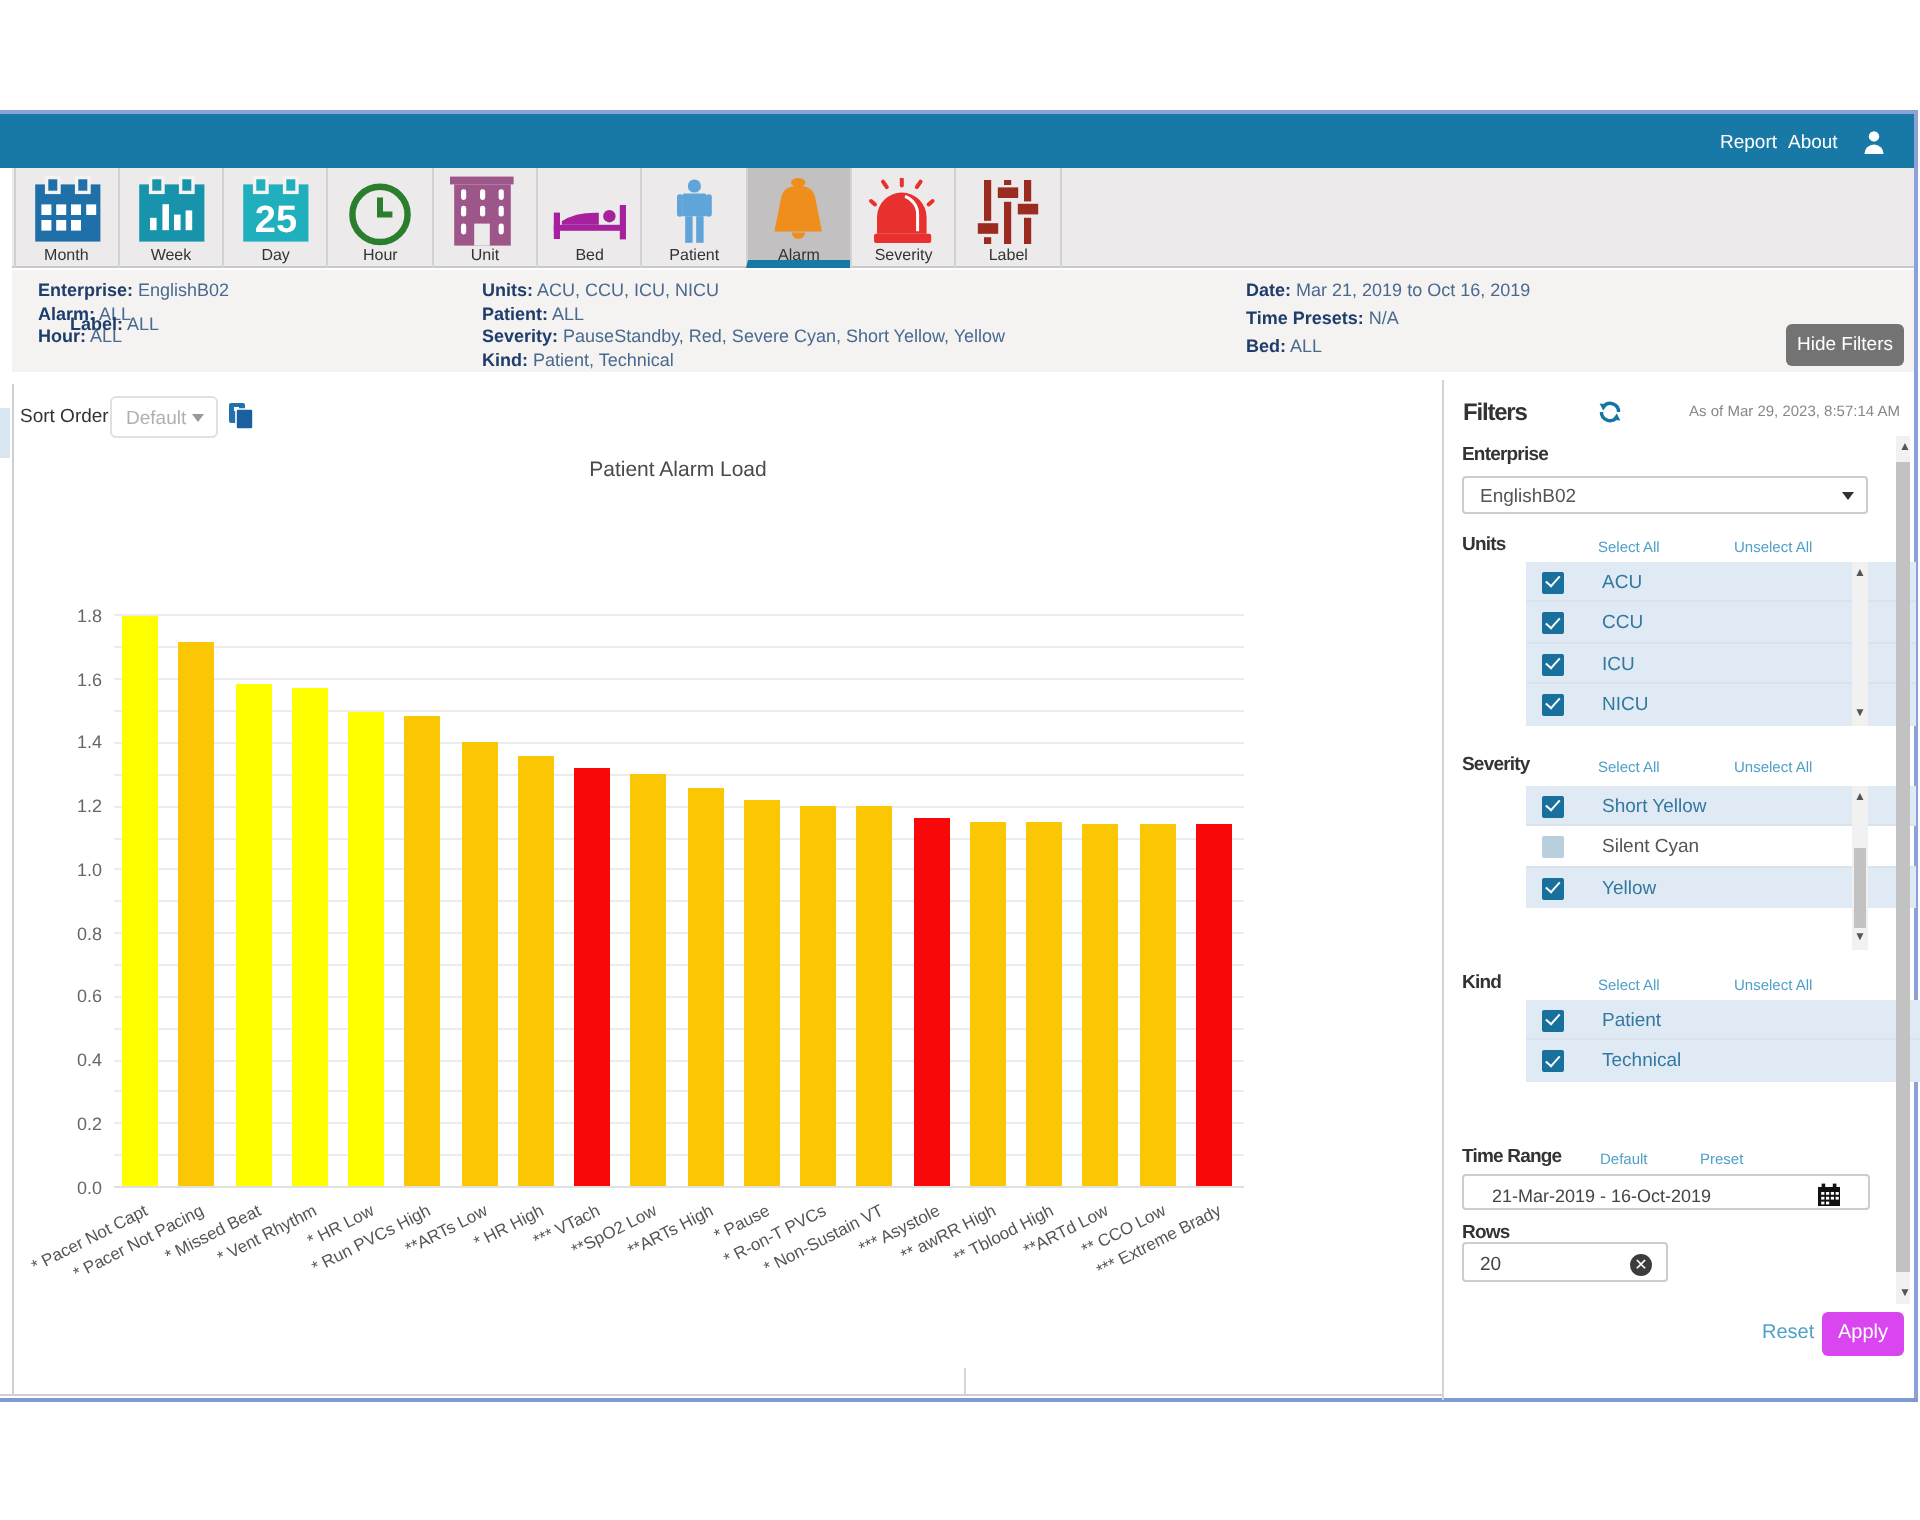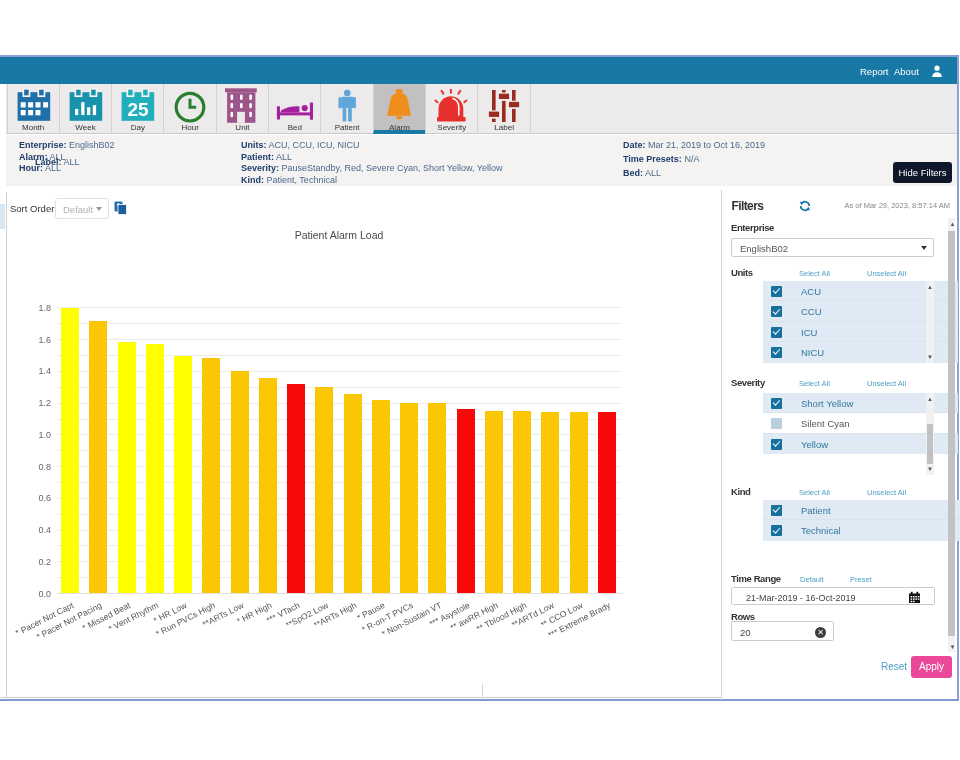--- a/index.html
+++ b/index.html
@@ -13,21 +13,21 @@
 .navlink{position:absolute;top:66px;color:#fff;font-size:9.5px;}
 #toolbar{position:absolute;left:6px;top:84px;width:951px;height:50px;background:#eceaea;border-bottom:1px solid #c9c9c9;}
 .cell{position:absolute;top:84px;width:52.33px;height:50px;border-left:1px solid #d2d2d2;}
 .cell .lbl{position:absolute;left:0;right:0;top:38.5px;text-align:center;font-size:8px;color:#333;}
 
 #alarmcell{background:#c2c0c0;border-bottom:4px solid #1878a6;}
 #filterband{position:absolute;left:6px;top:135px;width:951px;height:51px;background:#f4f3f2;}
 .fb{position:absolute;font-size:9px;white-space:nowrap;}
 .fb b{color:#1f3d6b;font-weight:bold;}
 .fb span{color:#49698e;}
-#hidefilters{position:absolute;left:893px;top:162px;width:59px;height:21px;background:#0f172a;color:#fff;
+#hidefilters{position:absolute;left:893px;top:162px;width:59px;height:21px;background:#737373;color:#fff;
  font-size:9.5px;text-align:center;line-height:21px;border-radius:3px;}
 #card{position:absolute;left:6px;top:192px;width:715px;height:505px;border-left:1px solid #cfcfcf;}
 #cardbot{position:absolute;left:0px;top:697px;width:721px;height:1px;background:#cfcfcf;}
 #vsep482{position:absolute;left:482px;top:684px;width:1px;height:13px;background:#d6d6d6;}
 #paneldiv{position:absolute;left:721px;top:190px;width:1px;height:510px;background:#d4d4d4;}
 #bluetab{position:absolute;left:0;top:204px;width:5px;height:25px;background:#d9e7f3;}
 #sortlabel{position:absolute;left:10px;top:203px;font-size:9.5px;color:#333;}
 #sortsel{position:absolute;left:55px;top:198px;width:54px;height:21px;border:1px solid #e0e0e0;border-radius:3px;background:#fff;}
 #sortsel .t{position:absolute;left:7px;top:5px;font-size:9.5px;color:#b0b0b0;}
 #sortsel .c{position:absolute;right:6px;top:8px;width:0;height:0;border-left:3.5px solid transparent;border-right:3.5px solid transparent;border-top:4.5px solid #999;}
@@ -48,21 +48,21 @@
 .row .cb.on{background:#17719c;}
 .row .cb.off{background:#b9cfde;}
 .row .cb.on:after{content:"";position:absolute;left:2px;top:2.2px;width:5.5px;height:3px;border-left:1.6px solid #fff;border-bottom:1.6px solid #fff;transform:rotate(-48deg);}
 .row .rt{position:absolute;left:38px;top:5px;font-size:9.5px;color:#33789f;}
 .row .rt.g{color:#555;}
 .row.on{background:#dfeaf4;}
 .arr{position:absolute;font-size:6px;color:#555;line-height:6px;}
 #oscroll{position:absolute;left:948px;top:218px;width:7px;height:434px;background:#f1f1f1;}
 #oscroll .thumb{position:absolute;left:0;top:13px;width:7px;height:405px;background:#c2c2c2;}
 #resetlink{position:absolute;left:881px;top:661px;font-size:10px;color:#4fa0c8;}
-#applybtn{position:absolute;left:911px;top:656px;width:41px;height:22px;background:#ec4899;border-radius:3px;color:#fff;font-size:10px;text-align:center;line-height:22px;}
+#applybtn{position:absolute;left:911px;top:656px;width:41px;height:22px;background:#d946ef;border-radius:3px;color:#fff;font-size:10px;text-align:center;line-height:22px;}
 </style>
 </head>
 <body>
 <div id="navtopline"></div>
 <div id="navbar"></div>
 <div id="rightline"></div>
 <div id="botline"></div>
 <div class="navlink" style="left:860px;">Report</div>
 <div class="navlink" style="left:894px;">About</div>
 <svg class="abs" style="left:931px;top:65px" width="12" height="12" viewBox="0 0 12 12">

